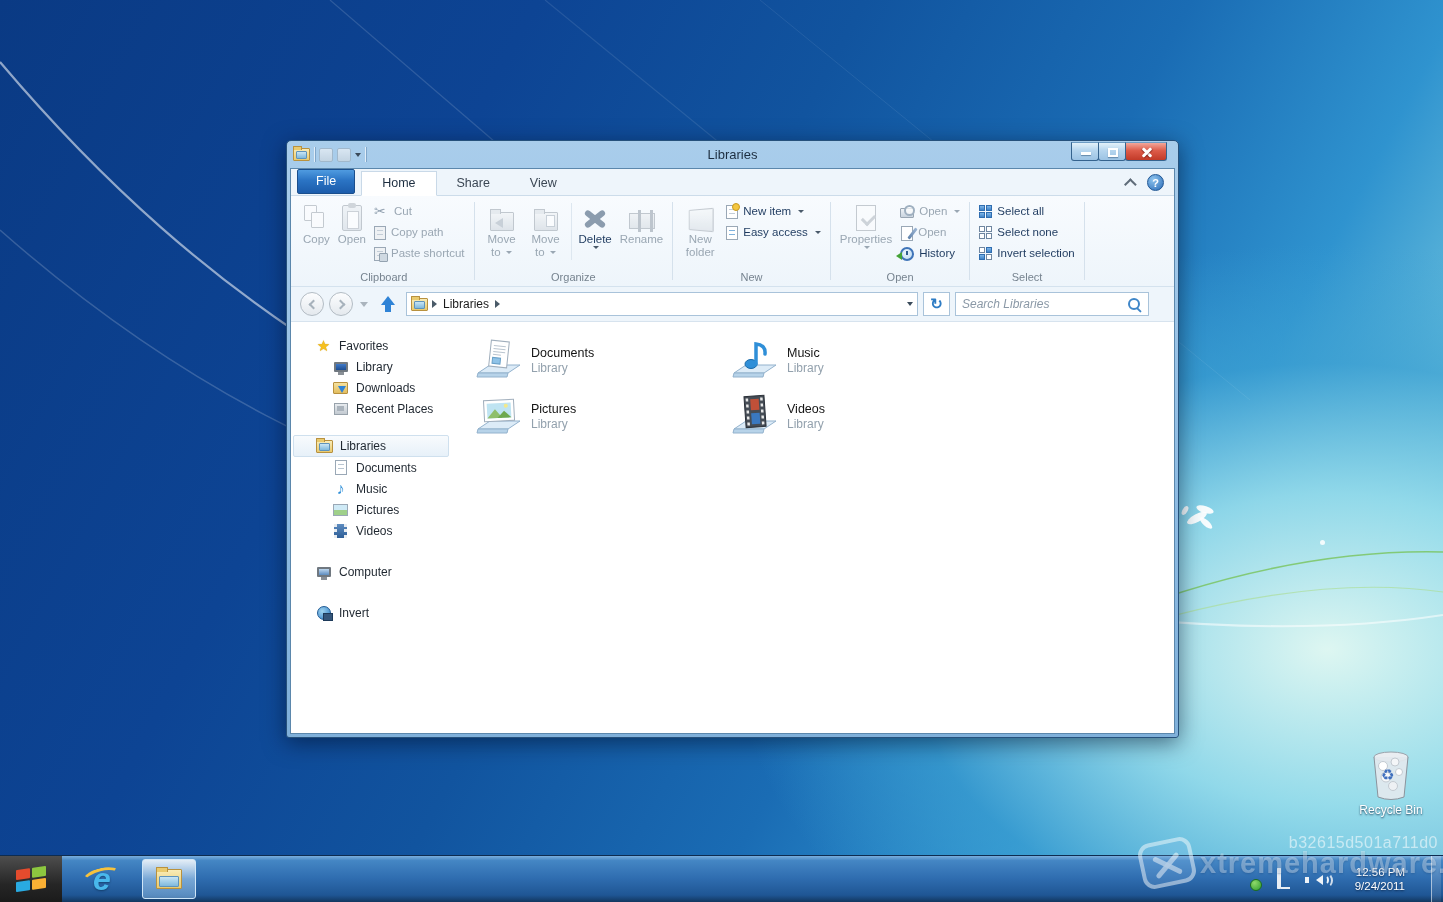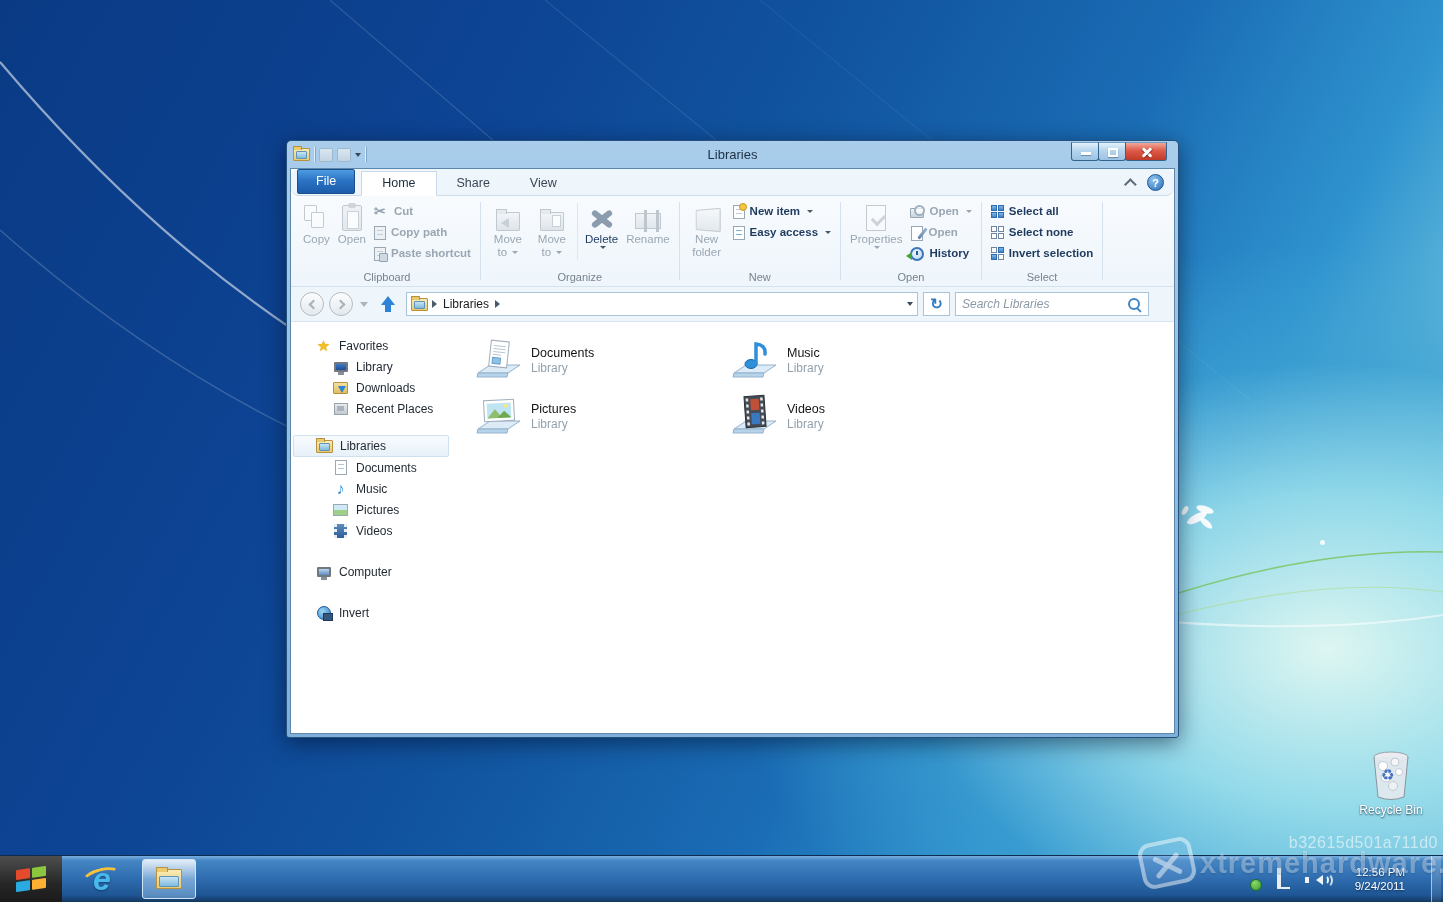--- a/index.html
+++ b/index.html
@@ -69,21 +69,21 @@
   .cbtn .boxg { position:absolute; left:9px; top:5px; width:10px; height:9px; border:2px solid #fff;
     box-shadow:0 1px 1px rgba(0,40,80,.35); }
   .cbtn .xg1,.cbtn .xg2 { position:absolute; left:15px; top:8px; width:12px; height:3px; background:#fff;
     border-radius:1px; box-shadow:0 1px 1px rgba(80,0,0,.45); }
   .cbtn .xg1 { transform:rotate(45deg);} .cbtn .xg2 { transform:rotate(-45deg);}
 
   .win-inner { margin:0 3px 3px; height:566px; background:#fff; border:1px solid #5b87ac; display:flex; flex-direction:column; }
 
   
   .tabrow { height:27px; background:#eef5fb; display:flex; align-items:flex-end; padding:0 8px 0 6px;
-    border-bottom:1px solid #ccdcea; position:relative;border-radius:8px; }
+    border-bottom:1px solid #ccdcea; position:relative; }
   .tab { padding:4px 20px 5px; font-size:12.5px; color:#3b4754; cursor:default; }
   .tab.filetab { background:linear-gradient(#4f9be0,#2b74c4 45%,#1c5cab); color:#fff; border:1px solid #1a4e8c;
     border-radius:2px; padding:4px 18px 5px; margin:1px 6px 1px 0; }
   .tab.active { background:#fff; border:1px solid #c9d9e8; border-bottom:1px solid #fff; margin-bottom:-1px;
     color:#1d2e40; }
   .ribbon-ctl { position:absolute; right:10px; top:5px; display:flex; align-items:center; gap:10px; }
   .chevup { width:9px; height:9px; border-top:2px solid #5f6c79; border-left:2px solid #5f6c79;
     transform:rotate(45deg) translateY(3px); }
   .helpc { width:17px; height:17px; border-radius:50%; background:radial-gradient(circle at 35% 30%, #8ec4ee, #2a6cb8);
     color:#fff; font-size:11px; font-weight:bold; text-align:center; line-height:17px; border:1px solid #1f5694; }
@@ -99,21 +99,21 @@
   .scol { display:flex; flex-direction:column; justify-content:flex-start; padding-top:2px; }
 
   .bb { display:flex; flex-direction:column; align-items:center; padding:4px 4px 0; }
   .bb .icz { height:30px; display:flex; align-items:center; justify-content:center; }
   .lbl { font-size:11.5px; line-height:13px; text-align:center; }
   .dis { color:#9aa7b3; } .en { color:#1e3a5f; }
   .wrapw { display:inline-block; max-width:36px; }
   .ddsm { display:inline-block; width:0; height:0; border-left:3px solid transparent; border-right:3px solid transparent;
     border-top:3px solid #9aa7b3; vertical-align:middle; margin-left:2px; }
   .ddsm.dk { border-top-color:#4a5a6a; }
-  .sb { display:flex; align-items:center; gap:5px; height:21px; padding:0 4px; font-size:11.5px; white-space:nowrap;font-weight:bold; }
+  .sb { display:flex; align-items:center; gap:5px; height:21px; padding:0 4px; font-size:11.5px; white-space:nowrap; }
 
   
   .dimic { opacity:.55; filter:grayscale(35%); }
   .pg { width:13px; height:16px; background:#fdfdfe; border:1px solid #98a5b2; border-radius:1px; }
   .ic-copy { position:relative; width:24px; height:26px; }
   .ic-copy .pg { position:absolute; } .ic-copy .pg:first-child { left:0; top:0; }
   .ic-copy .pg:last-child { left:7px; top:7px; }
   .ic-paste { position:relative; width:20px; height:26px; background:linear-gradient(#e7eef5,#cdd9e4);
     border:1px solid #93a2b0; border-radius:2px; }
   .ic-paste::before { content:""; position:absolute; left:5px; top:-3px; width:8px; height:5px;

